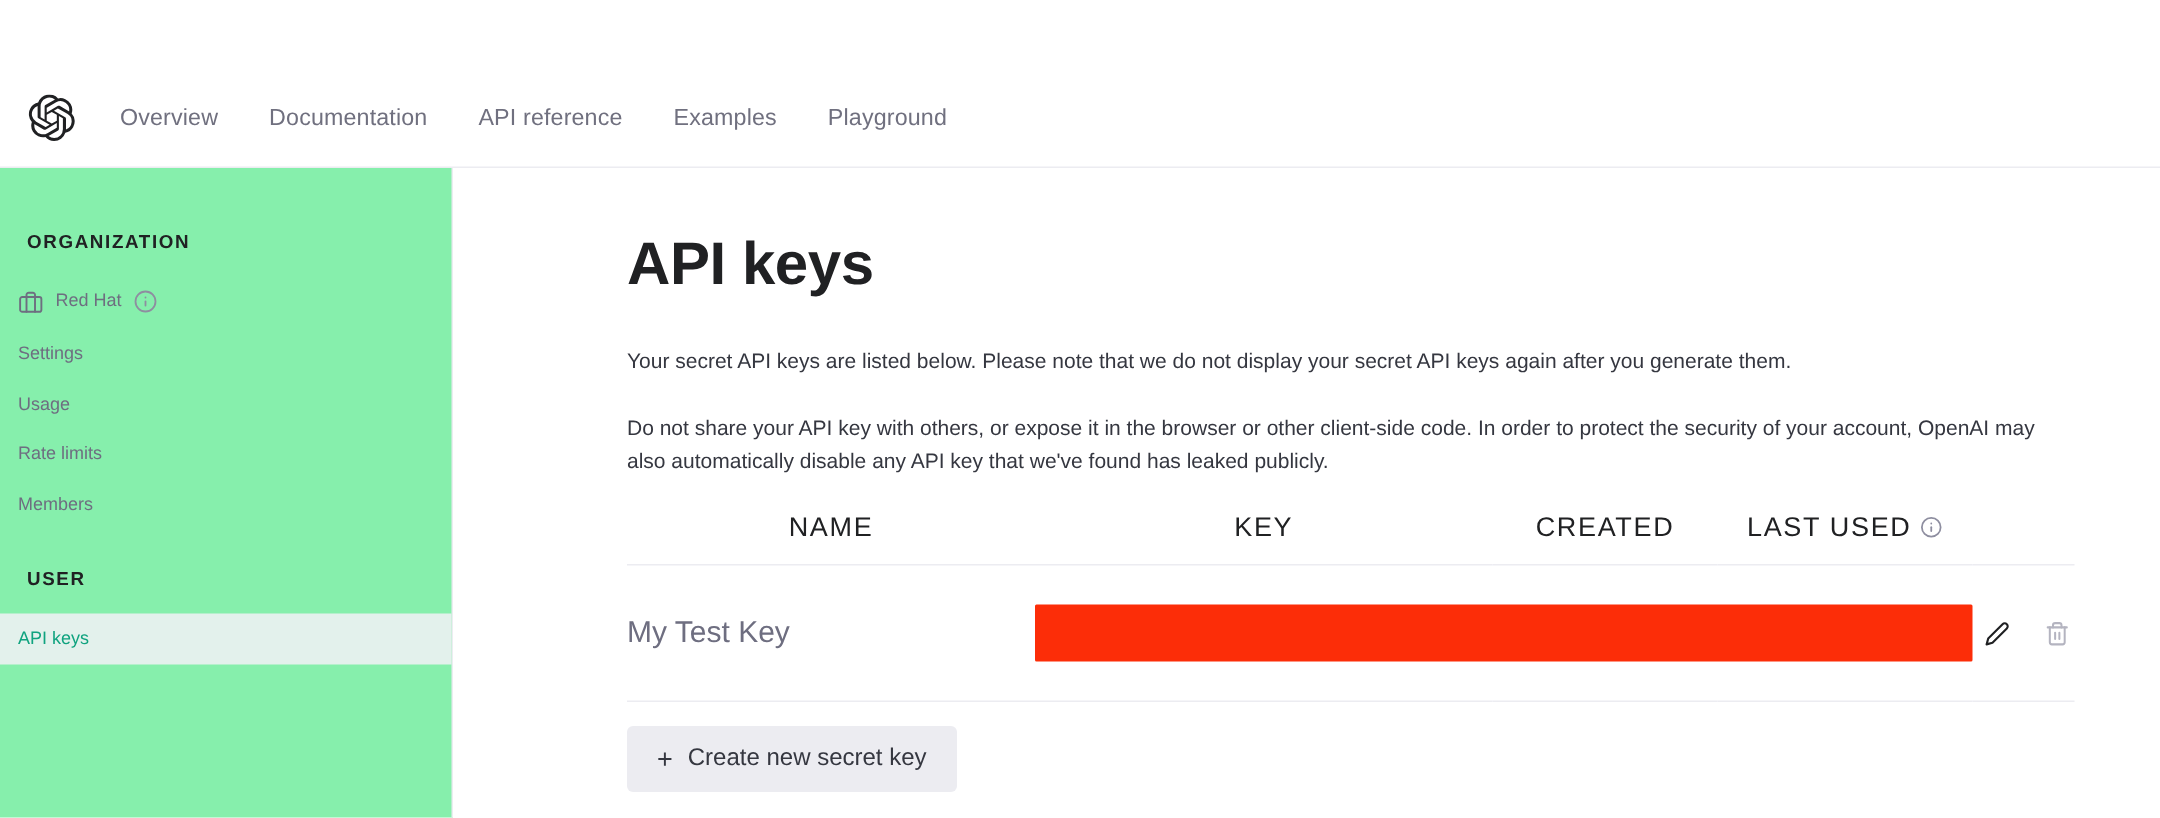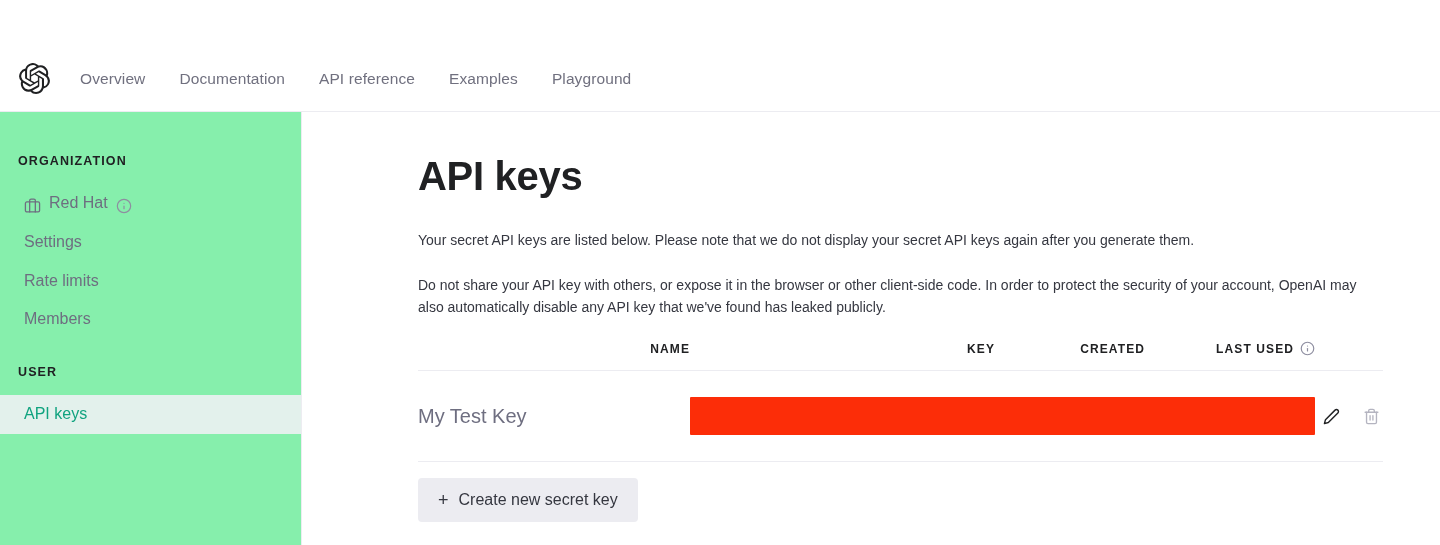--- a/index.html
+++ b/index.html
@@ -66,24 +66,24 @@
   .side-section-title {
     font-size: 12.5px;
     font-weight: 700;
     letter-spacing: 1.1px;
     color: #202123;
     padding: 0 18px;
     margin-bottom: 16px;
   }
   .side-item {
     display: flex;
-    align-items: flex-end;
+    align-items: flex-start;
     gap: 8px;
-    padding: 9px 24px;
-    font-size: 16px;
+    padding: 9px 12px;
+    font-size: 12px;
     color: #6e6e80;
     cursor: pointer;
     line-height: 1.3;
   }
   .side-item.org-head { color: #6e6e80; }
   .side-item.active {
     background: #e3f1ec;
     color: #10a37f;
   }
   .side-gap { height: 26px; }
@@ -110,23 +110,23 @@
     max-width: 950px;
   }
 
   
   .keys-table {
     width: 965px;
     border-collapse: collapse;
     margin-top: 8px;
   }
   .keys-table th {
-    text-align: right;
-    font-size: 12px;
-    font-weight: 700;
+    text-align: center;
+    font-size: 18px;
+    font-weight: 400;
     letter-spacing: 1.1px;
     color: #202123;
     padding: 0 0 14px 0;
     border-bottom: 1px solid #ececf1;
     vertical-align: bottom;
   }
   .th-lastused { display: inline-flex; align-items: center; gap: 6px; }
   .keys-table td {
     padding: 26px 0;
     font-size: 20px;
@@ -213,20 +213,23 @@
         <svg width="16" height="16" viewBox="0 0 24 24" fill="none" stroke="#8e8ea0" stroke-width="1.8" stroke-linecap="round" stroke-linejoin="round" aria-hidden="true">
           <circle cx="12" cy="12" r="10"></circle>
           <line x1="12" y1="16" x2="12" y2="12"></line>
           <line x1="12" y1="8" x2="12.01" y2="8"></line>
         </svg>
       </span>
     </div>
 
     <div class="side-item">
       <span>Settings</span>
+    </div>
+    <div class="side-item">
+      <span>Usage</span>
     </div>
     <div class="side-item">
       <span>Rate limits</span>
     </div>
     <div class="side-item">
       <span>Members</span>
     </div>
 
     <div class="side-gap"></div>
 

